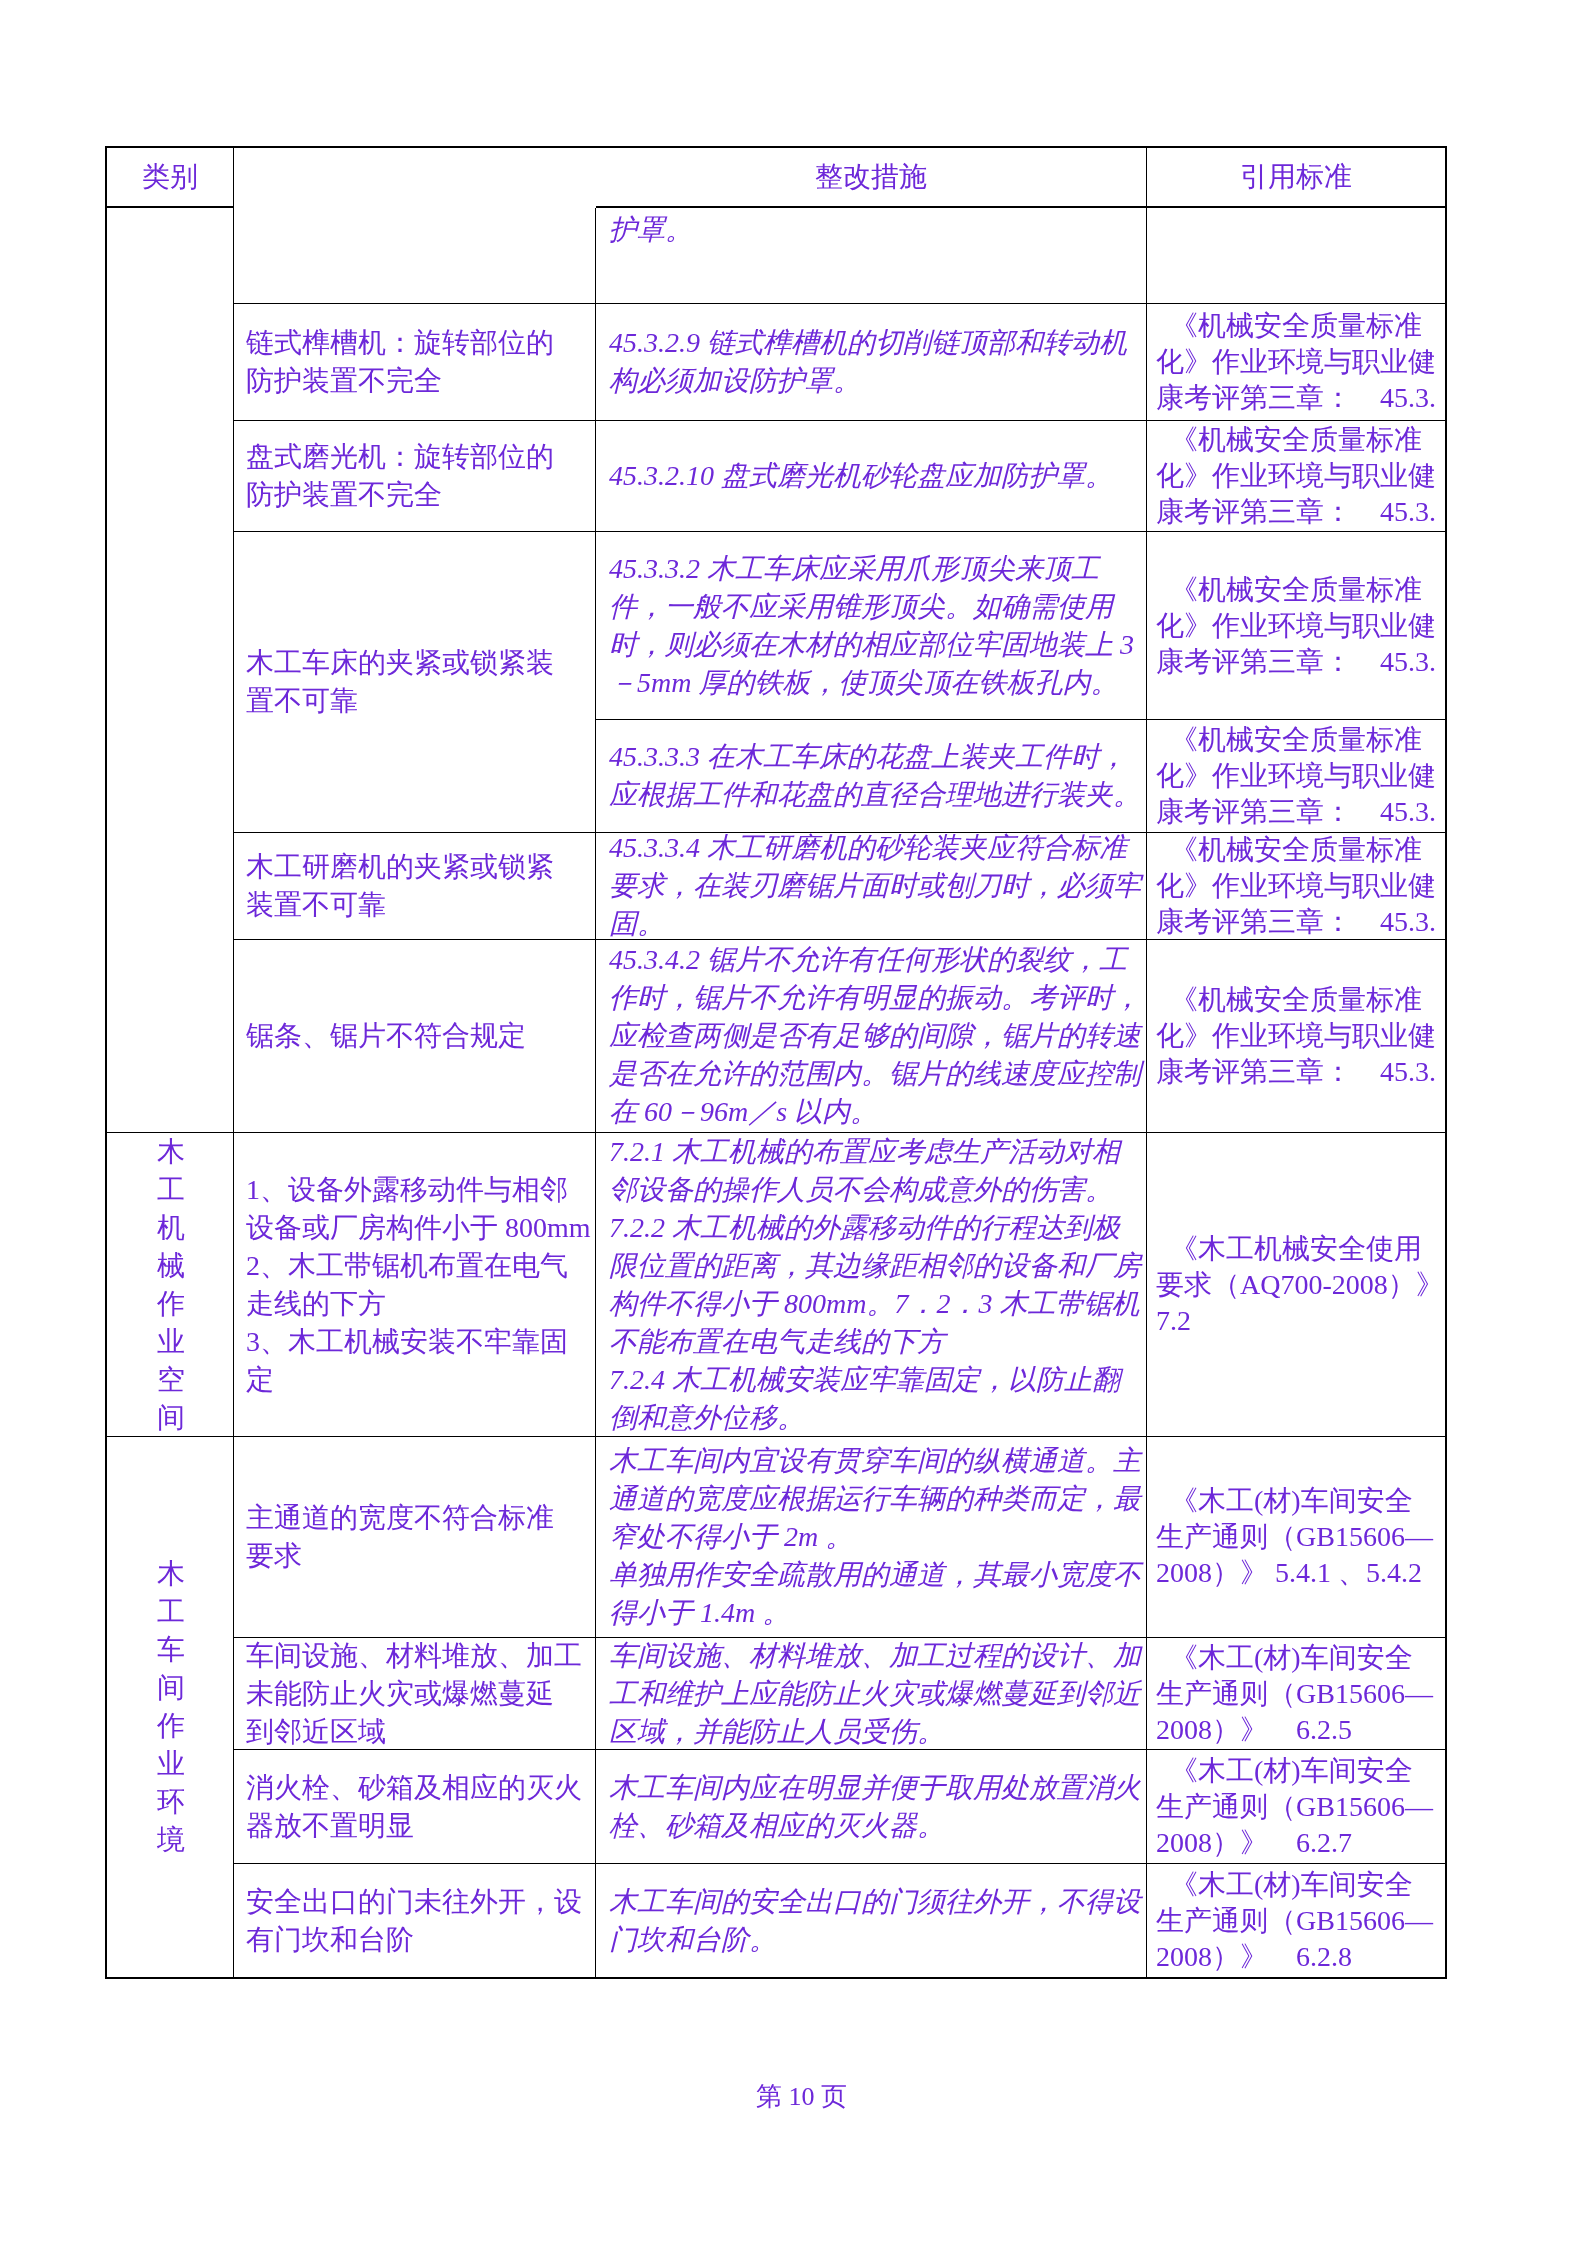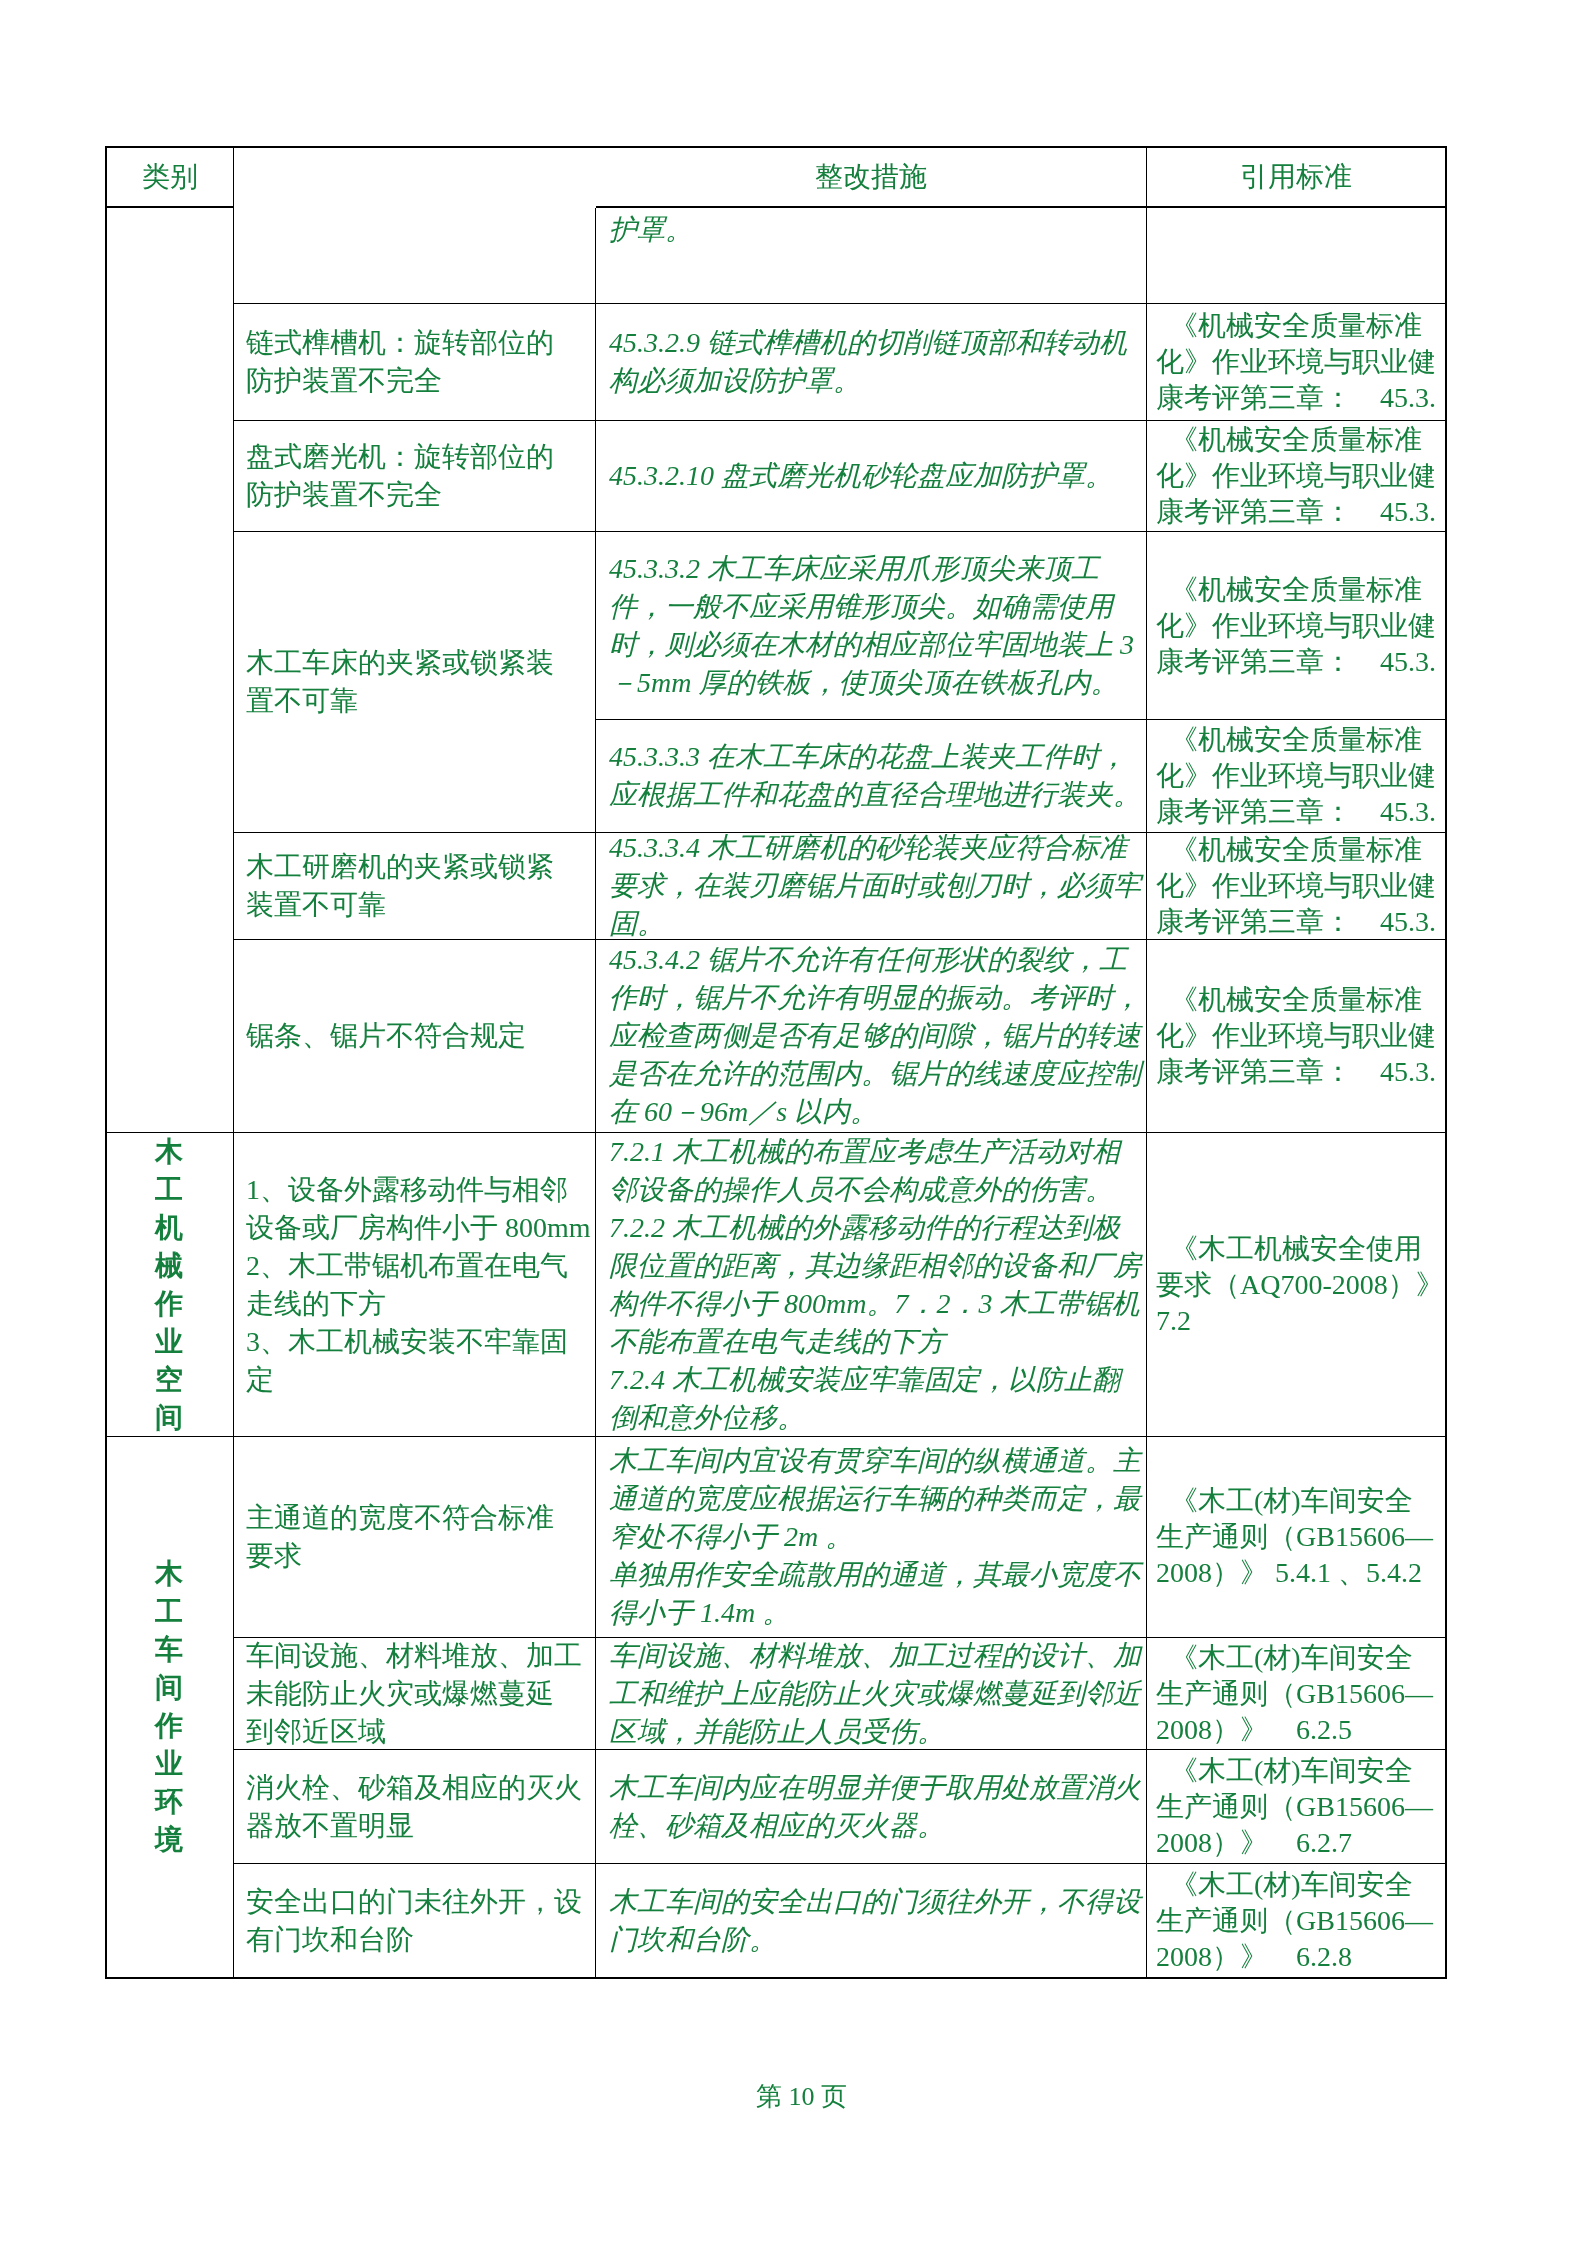--- a/index.html
+++ b/index.html
@@ -2,21 +2,21 @@
 <html><head>
 <meta charset="utf-8">
 <style>
   html,body { margin:0; padding:0; background:#ffffff; }
   .page {
     position: relative;
     width: 1587px;
     height: 2245px;
     background: #ffffff;
     font-family: "Liberation Serif", "DejaVu Serif", serif;
-    color: #15803d;
+    color: #6d28d9;
     overflow: hidden;
     border-radius: 9px;
   }
   .doc-table {
     position: absolute;
     left: 105px;
     top: 146px;
     display: grid;
     grid-template-columns: 127px 362px 551px 298px;
     grid-template-rows: 60px 96px 117px 111px 188px 113px 107px 193px 304px 201px 112px 114px 113px;
@@ -34,25 +34,24 @@
     font-size: 28px;
   }
   .cell.no-br { border-right: none; }
   .cell.no-bb { border-bottom: none; }
   .cell.bb2 { border-bottom: 2px solid #000; }
   .hd { justify-content: center; }
   .hd .txt { white-space: pre; line-height: 38px; }
   .cat { justify-content: center; }
   .cat .txt {
     width: 30px;
-    text-align: left;
+    text-align: right;
     word-break: break-all;
     line-height: 38px;
     white-space: normal;
-    font-weight: bold;
   }
   .haz { padding: 0 4px 0 12px; }
   .haz .txt { white-space: pre; line-height: 38px; }
   .mea { padding: 0 4px 0 13px; font-style: italic; }
   .mea .txt { white-space: pre-line; line-height: 38px; }
   .vtop { align-items: flex-start; padding-top: 3px; }
   .ref { padding: 0 2px 0 9px; }
   .ref .txt { white-space: pre; line-height: 36px; text-indent: 14px; }
   .footer {
     position: absolute;

